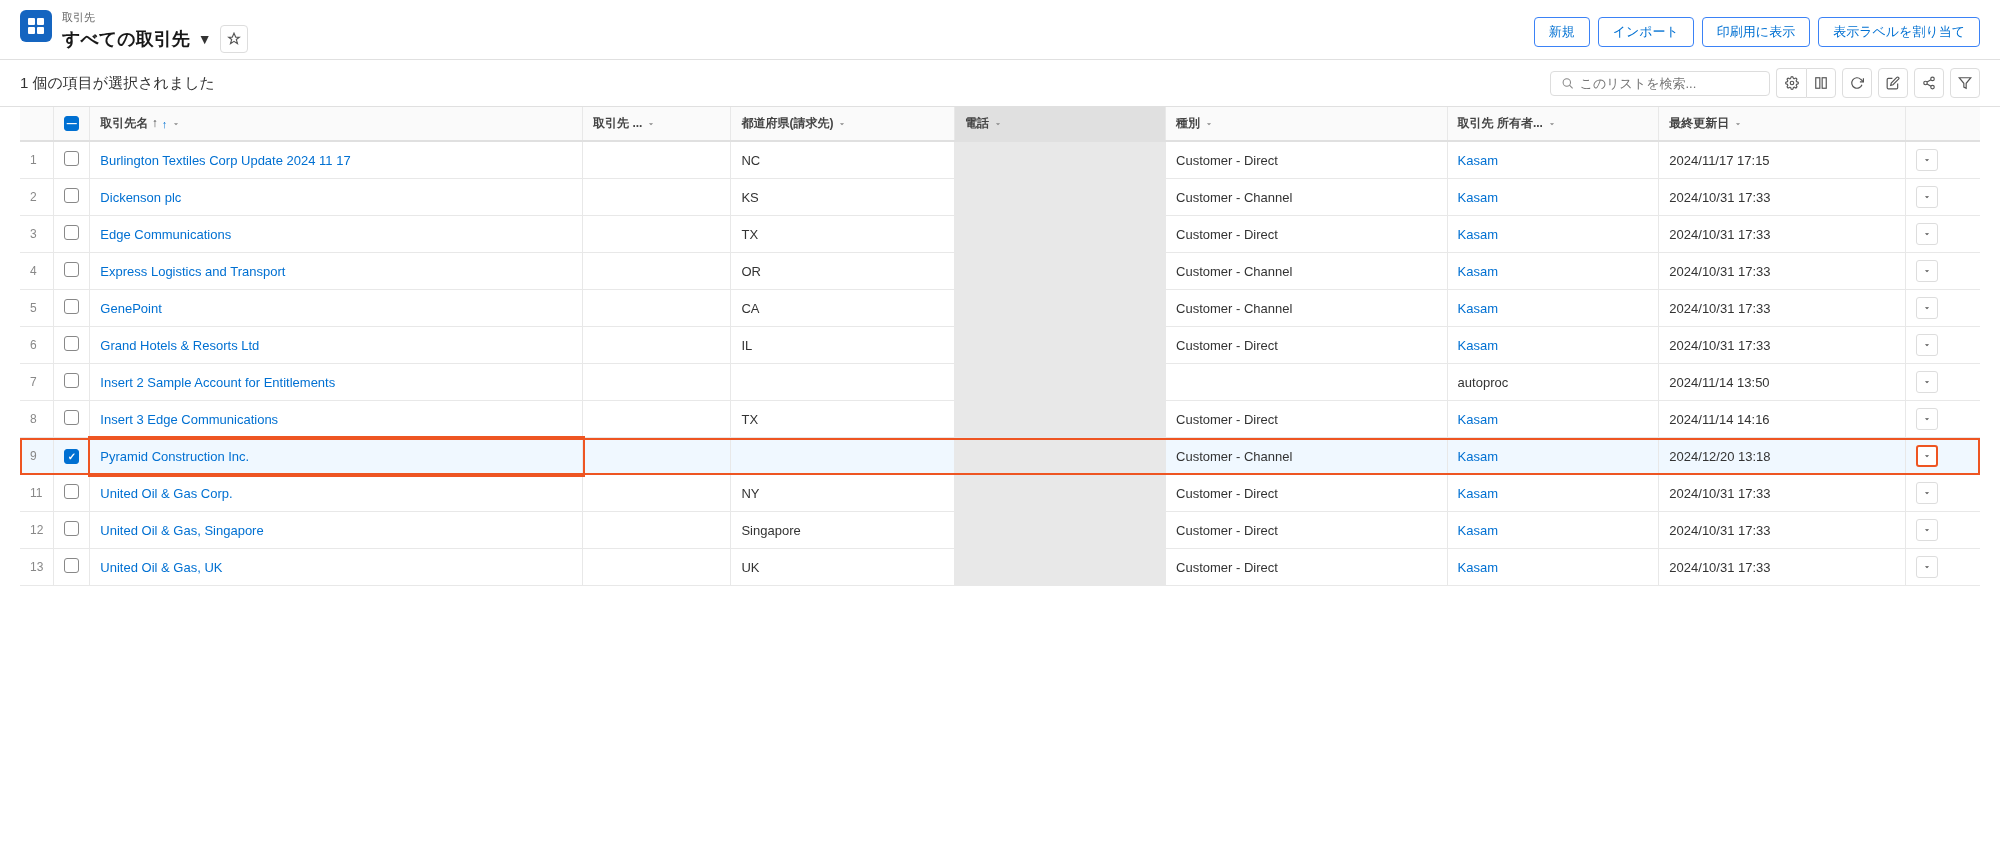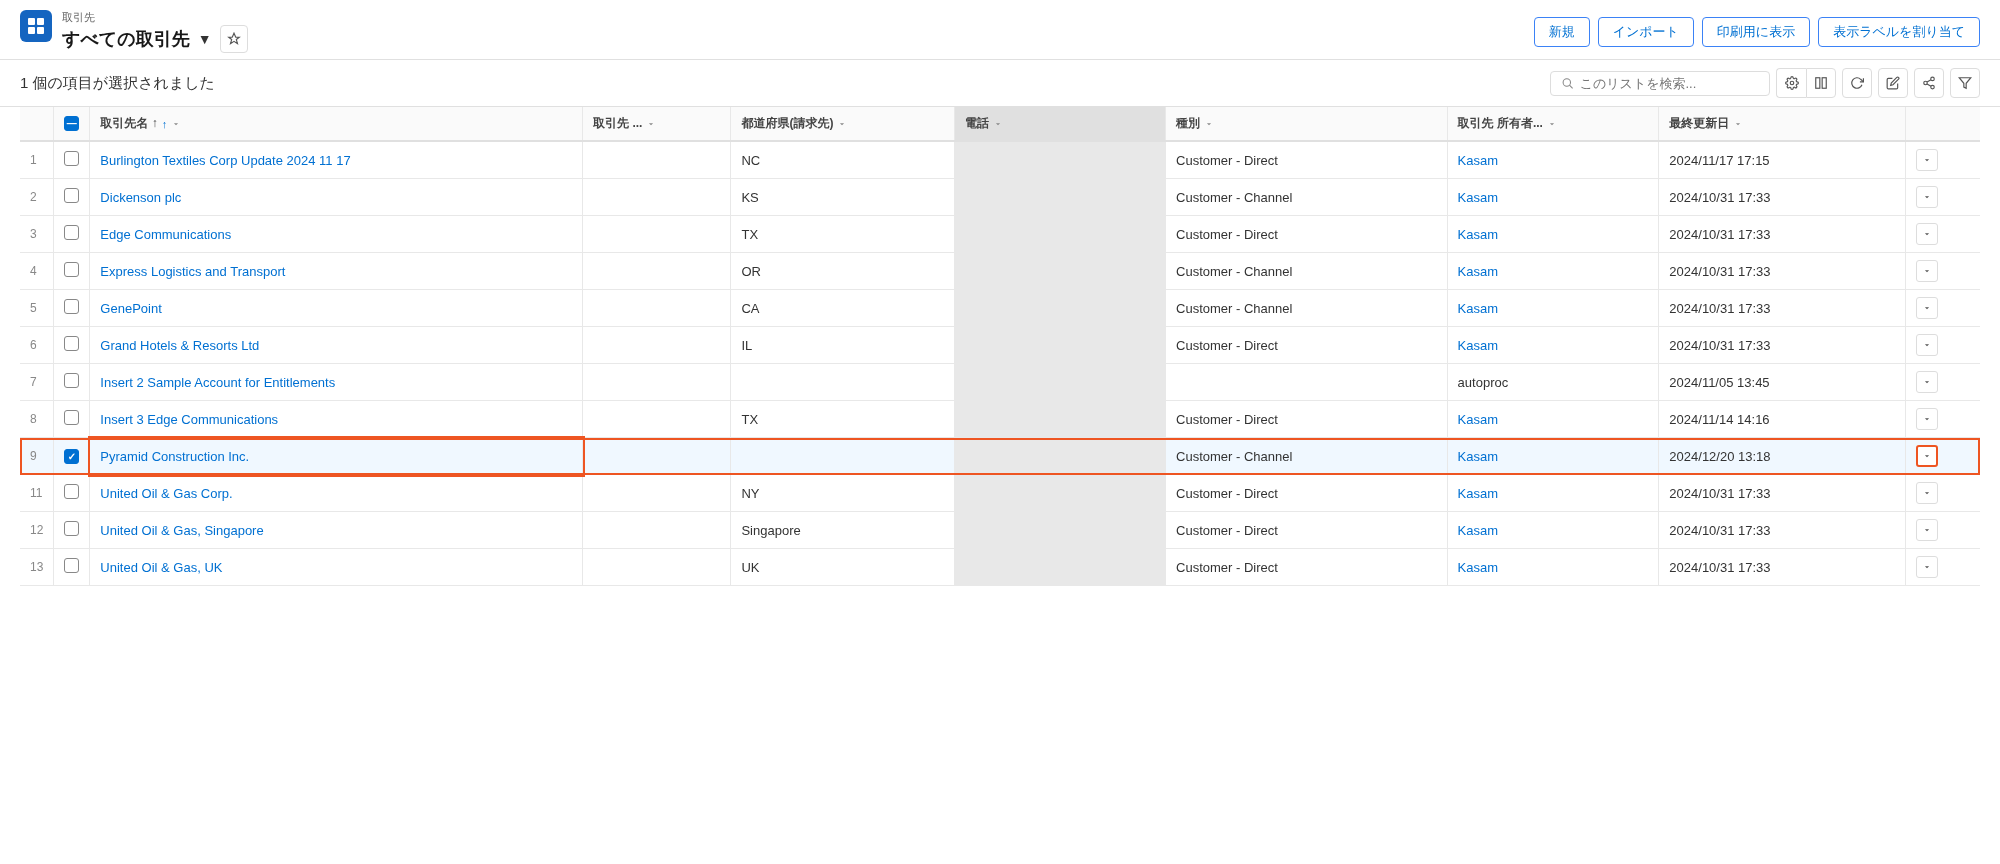--- a/index.html
+++ b/index.html
@@ -327,21 +327,21 @@
           </tr>
           <tr>
             <td class="row-num">7</td>
             <td class="checkbox-cell"><div class="cb"></div></td>
             <td class="col-account-name"><a class="link">Insert 2 Sample Account for Entitlements</a></td>
             <td class="col-account-site"></td>
             <td class="col-state"></td>
             <td class="col-phone phone-col"></td>
             <td class="col-type"></td>
             <td class="col-owner">autoproc</td>
-            <td class="col-date">2024/11/05 13:45</td>
+            <td class="col-date">2024/11/14 13:50</td>
             <td class="col-action"><button class="action-btn">
                 <svg width="10" height="10" fill="#555" viewBox="0 0 24 24">
                   <path d="M7 10l5 5 5-5z"></path>
                 </svg>
               </button></td>
           </tr>
           <tr>
             <td class="row-num">8</td>
             <td class="checkbox-cell"><div class="cb"></div></td>
             <td class="col-account-name"><a class="link">Insert 3 Edge Communications</a></td>

